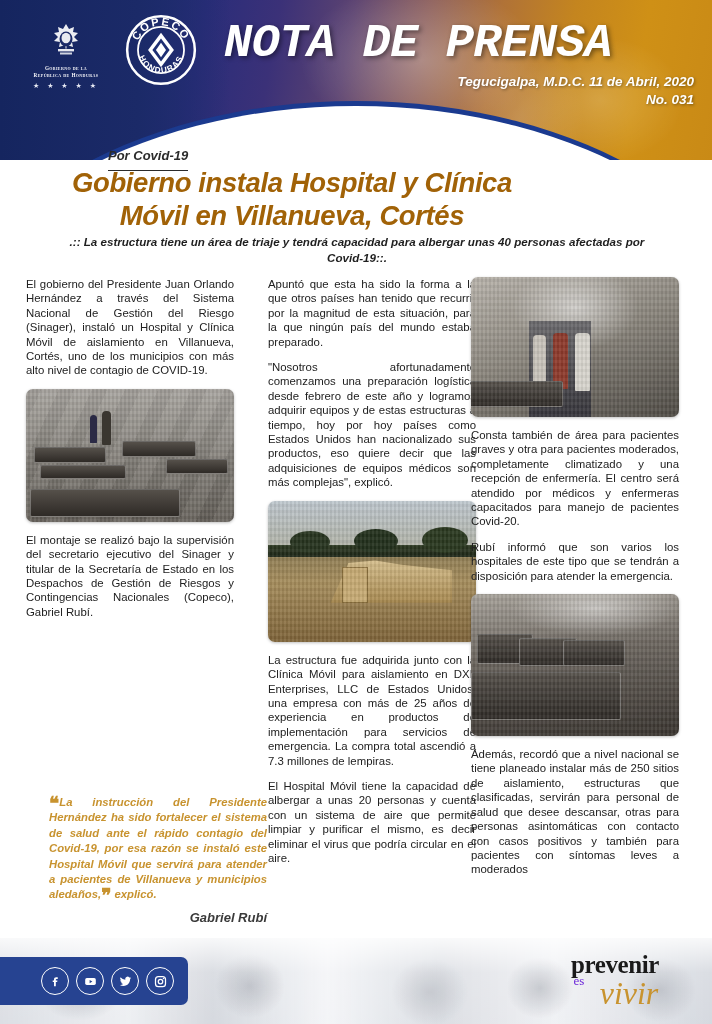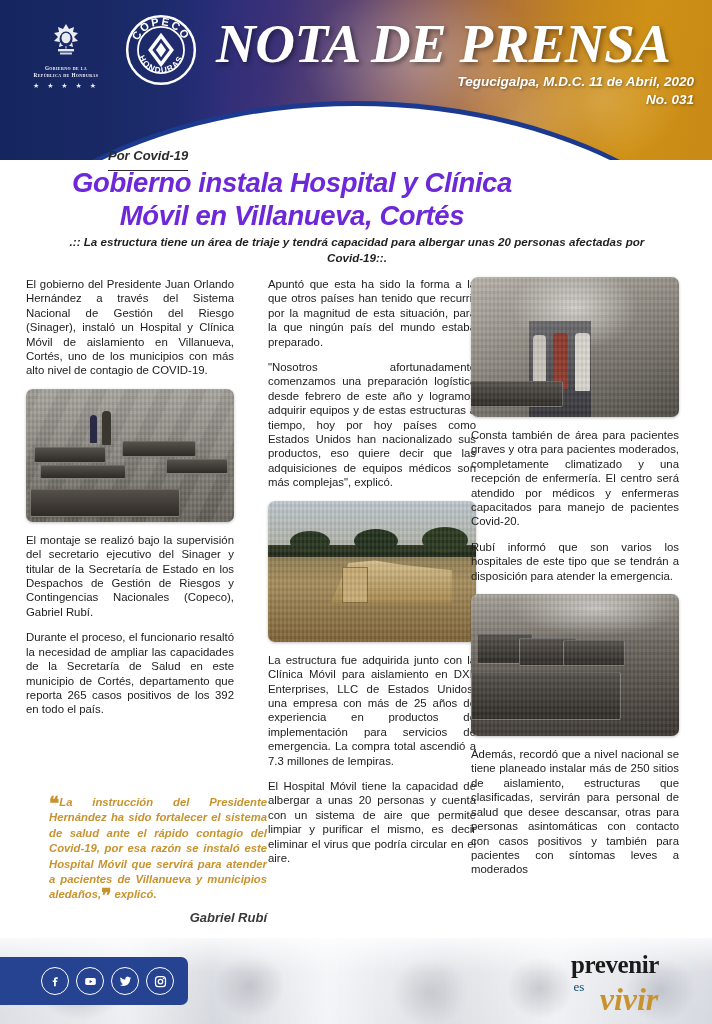--- a/index.html
+++ b/index.html
@@ -72,24 +72,24 @@
   .gov-seal .stars {
     margin-top: 4px; font-size: 7px; letter-spacing: 3px; color: #e8eaf4;
   }
 
   .copeco-logo {
     position: absolute; left: 125px; top: 14px;
     width: 72px; height: 72px;
   }
 
   .nota-title {
-    position: absolute; left: 216px; top: 18px;
-    font-family: Liberation Serif, serif;
-    font-style: italic; font-weight: 700;
-    font-size: 55px; line-height: 52px;
+    position: absolute; left: 224px; top: 18px;
+    font-family: Liberation Mono, monospace;
+    font-style: italic; font-weight: 700;
+    font-size: 47px; line-height: 52px;
     letter-spacing: -0.5px;
     color: #ffffff;
     text-shadow: 2px 2px 5px rgba(0,0,0,.45);
     white-space: nowrap;
   }
   .dateline {
     position: absolute; right: 18px; top: 73px;
     text-align: right;
     font-family: "Liberation Sans", sans-serif;
     font-style: italic; font-weight: 700;
@@ -107,21 +107,21 @@
     border-bottom: 1.4px solid #2b2b2b;
     padding-bottom: 7px;
   }
   .headline {
     position: absolute; left: 0; top: 166px; width: 584px;
     text-align: center;
     font-family: "Liberation Sans", sans-serif;
     font-style: italic; font-weight: 700;
     font-size: 27.5px; line-height: 33px;
     letter-spacing: -0.4px;
-    color: #6d28d9;
+    color: #a16207;
   }
   .subhead {
     position: absolute; left: 62px; top: 234px; width: 590px;
     text-align: center;
     font-family: "Liberation Sans", sans-serif;
     font-style: italic; font-weight: 700;
     font-size: 11.6px; line-height: 16px;
     color: #1f1f1f;
   }
 
@@ -266,26 +266,26 @@
     width: 150px; text-align: center;
     line-height: 1;
   }
   .pv-1 {
     font-family: "Liberation Serif", serif;
     font-weight: 700; font-size: 25px; color: #1a1a1a;
     letter-spacing: -0.4px;
   }
   .pv-2 {
     font-family: "Liberation Serif", serif;
-    font-size: 13px; color: #0c4a6e;
-    position: relative; top: -3px; left: -36px; margin-top: 6px;
+    font-size: 13px; color: #6d28d9;
+    position: relative; top: -3px; left: -36px;
   }
   .pv-3 {
     font-family: "Liberation Serif", serif;
-    font-style: italic; font-weight: 700;
+    font-style: italic; font-weight: 400;
     font-size: 32px; color: #c8932f;
     position: relative; top: -13px; left: 14px;
   }
 </style>
 </head>
 <body>
 
 <div class="page">
 
   <div class="header">
@@ -334,38 +334,37 @@
 
     <div class="header-curve-blue"></div>
     <div class="header-curve"></div>
   </div>
 
   <div class="kicker">Por Covid-19</div>
   <div class="headline">
     <div>Gobierno instala Hospital y Clínica</div>
     <div>Móvil en Villanueva, Cortés</div>
   </div>
-  <div class="subhead">.:: La estructura tiene un área de triaje y tendrá capacidad para albergar unas 20 personas afectadas por Covid-19::.</div>
+  <div class="subhead">.:: La estructura tiene un área de triaje y tendrá capacidad para albergar unas 40 personas afectadas por Covid-19::.</div>
 
   <div class="col col1">
     <p class="para">El gobierno del Presidente Juan Orlando Hernández a través del Sistema Nacional de Gestión del Riesgo (Sinager), instaló un Hospital y Clínica Móvil de aislamiento en Villanueva, Cortés, uno de los municipios con más alto nivel de contagio de COVID-19.</p>
 
     <div class="photo ph-ward">
       <div class="photo-grain"></div>
       <div class="bed" style="left:8px;  top:58px;  width:72px; height:16px;"></div>
       <div class="bed" style="left:14px; top:76px;  width:86px; height:14px;"></div>
       <div class="bed" style="left:96px; top:52px;  width:74px; height:16px;"></div>
       <div class="bed" style="left:140px;top:70px;  width:62px; height:15px;"></div>
       <div class="bed" style="left:4px;  top:100px; width:150px;height:28px;"></div>
       <div class="figure" style="left:76px; top:22px; width:9px; height:34px;"></div>
       <div class="figure" style="left:64px; top:26px; width:7px; height:28px; background:#2b2a45;"></div>
     </div>
 
     <p class="para">El montaje se realizó bajo la supervisión del secretario ejecutivo del Sinager y titular de la Secretaría de Estado en los Despachos de Gestión de Riesgos y Contingencias Nacionales (Copeco), Gabriel Rubí.</p>
-    <p class="para">Durante el proceso, el funcionario resaltó la necesidad de ampliar las capacidades de la Secretaría de Salud en este municipio de Cortés, departamento que reporta 265 casos positivos de los 392 en todo el país.</p>
   </div>
 
   <div class="col col2">
     <p class="para">Apuntó que esta ha sido la forma a la que otros países han tenido que recurrir por la magnitud de esta situación, para la que ningún país del mundo estaba preparado.</p>
     <p class="para">"Nosotros afortunadamente comenzamos una preparación logística desde febrero de este año y logramos adquirir equipos y de estas estructuras a tiempo, hoy por hoy países como Estados Unidos han nacionalizado sus productos, eso quiere decir que las adquisiciones de equipos médicos son más complejas", explicó.</p>
 
     <div class="photo ph-tent-out">
       <div style="position:absolute;left:0;top:44px;width:208px;height:12px;background:linear-gradient(180deg,#2e3a22,#1d2617);"></div>
       <div style="position:absolute;left:22px;top:30px;width:40px;height:22px;border-radius:50%;background:#27341f;"></div>
       <div style="position:absolute;left:86px;top:28px;width:44px;height:24px;border-radius:50%;background:#22301c;"></div>

